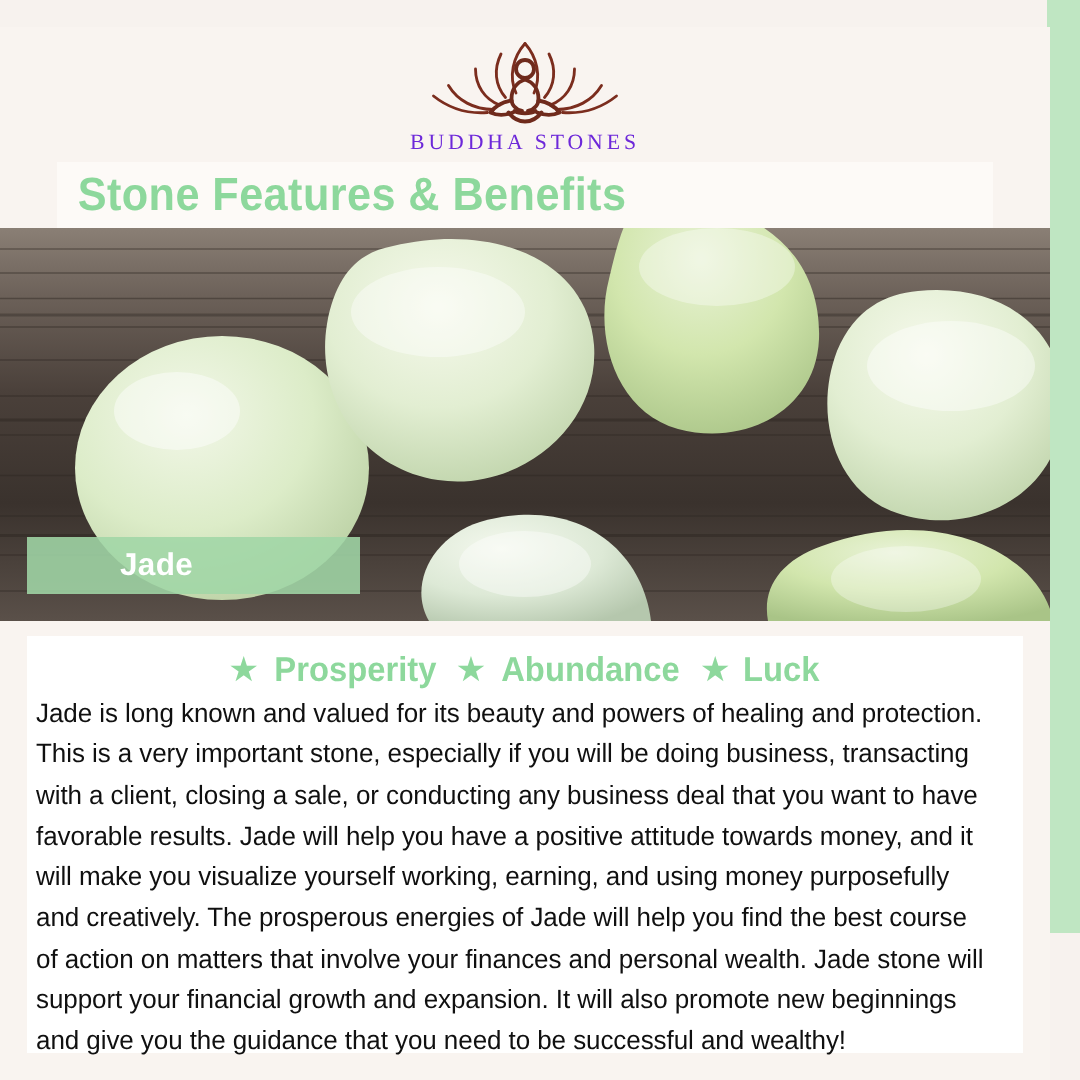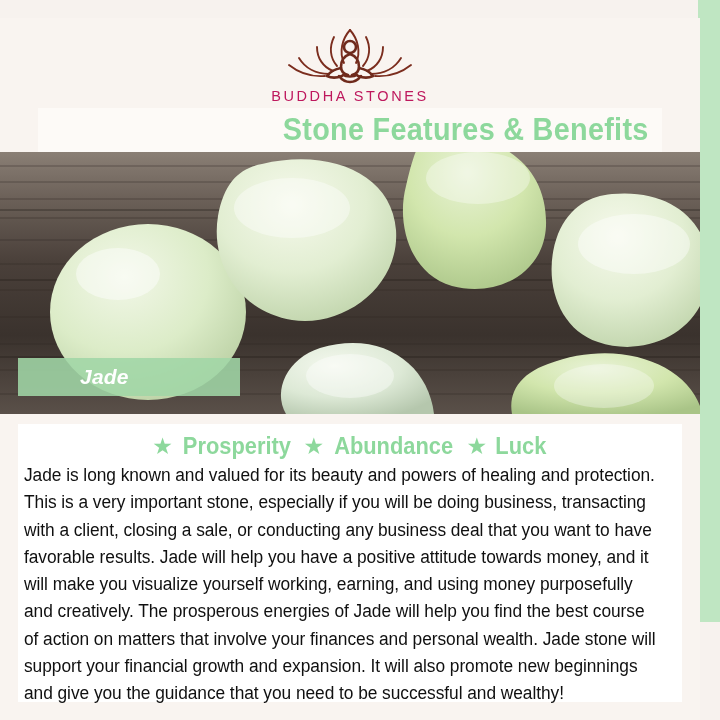--- a/index.html
+++ b/index.html
@@ -48,35 +48,35 @@
   
   .brand-header {
     position:absolute; left:0; top:18px;
     width:700px; height:92px;
     z-index:5;
     display:flex; flex-direction:column;
     align-items:center; justify-content:center;
   }
   .logo-mark { width:142px; height:62px; display:block; }
   .brand-name {
-    font-family:Liberation Sans, sans-serif;
+    font-family:Liberation Serif, serif;
     font-size:14.5px;
     letter-spacing:2.6px;
-    color:#be185d;
+    color:#6d28d9;
     margin-top:1px;
     white-space:nowrap;
   }
 
   
   .title-band {
     position:absolute; left:38px; top:108px;
     width:624px; height:44px;
     background:#fdfaf7;
     z-index:5;
-    display:flex; align-items:center; justify-content:flex-end;
+    display:flex; align-items:center; justify-content:flex-start;
   }
   .title-text {
     font-family:"Liberation Sans Narrow","Liberation Sans", sans-serif;
     font-weight:bold;
     font-size:31px;
     color:#8dd89c;
     letter-spacing:0.3px;
     transform:scaleX(0.93);
     white-space:nowrap;
   }
@@ -98,21 +98,20 @@
     display:flex; align-items:center;
     z-index:6;
   }
   .stone-label-text {
     font-family:"Liberation Sans", sans-serif;
     font-weight:bold;
     font-size:21px;
     color:#ffffff;
     margin-left:62px;
     letter-spacing:0.2px;
-    font-style:italic;
   }
 
   
   .benefits-row {
     position:absolute; left:18px; top:430px;
     width:664px; height:32px;
     z-index:6;
     display:flex; align-items:center; justify-content:center;
     gap:10px;
   }

